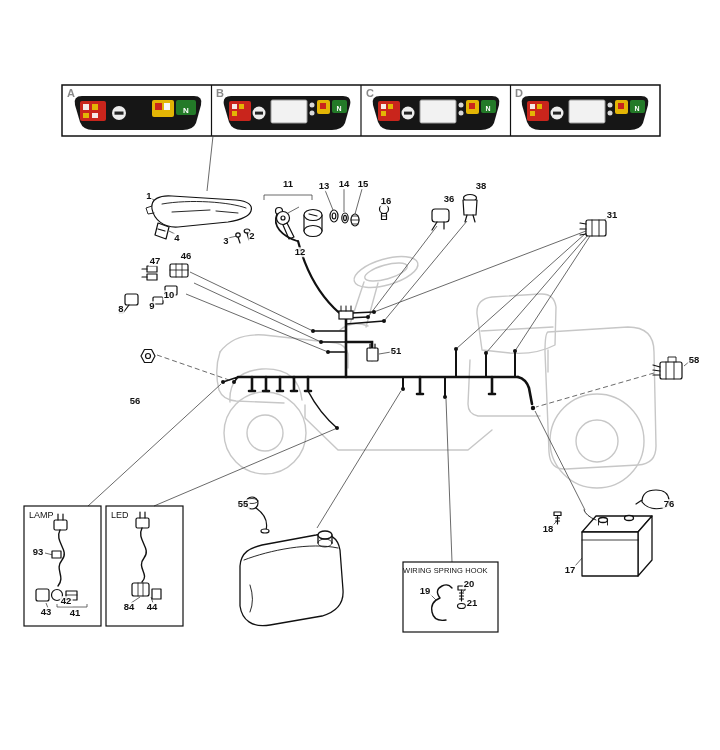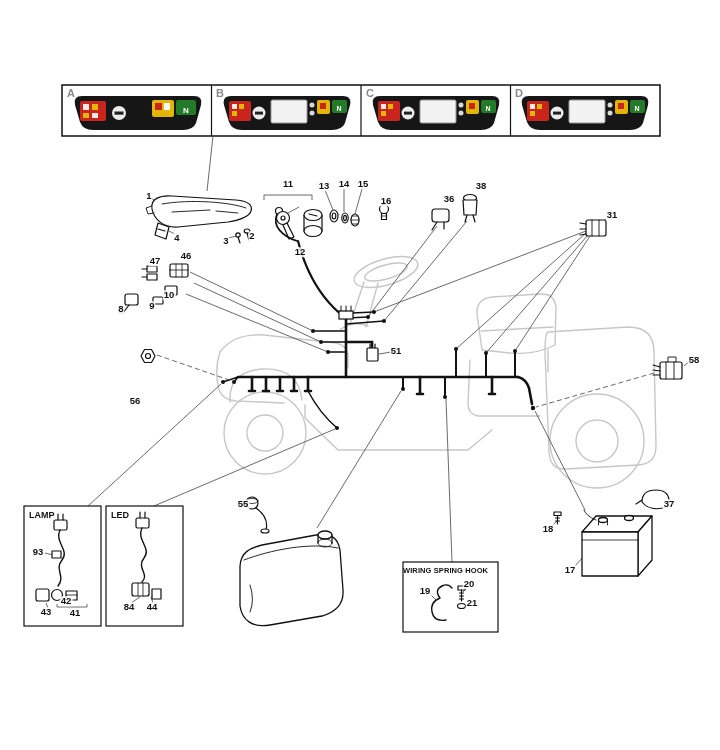--- a/index.html
+++ b/index.html
@@ -7,21 +7,21 @@
   body { width:720px; height:750px; font-family:"Liberation Sans", sans-serif; }
   .stage { position:relative; width:720px; height:750px; background:#fff; overflow:hidden; }
   svg.art { position:absolute; left:0; top:0; }
   .overlay { position:absolute; left:0; top:0; width:720px; height:750px; pointer-events:none; }
   .callout {
     position:absolute; transform:translate(-50%,-50%);
     font-size:9.5px; font-weight:bold; color:#111; line-height:1;
     background:rgba(255,255,255,.85); padding:0 1px;
   }
   .panel-letter { position:absolute; font-size:11px; font-weight:bold; color:#8a8a8a; line-height:1; }
-  .box-title { position:absolute; font-weight:bold; color:#111; line-height:1; }
+  .box-title { position:absolute; font-weight:normal; color:#111; line-height:1; }
   #lamp-title  { left:29px;  top:511px; font-size:9px; }
   #led-title   { left:111px; top:511px; font-size:9px; }
   #hook-title  { left:403px; top:567px; font-size:7.5px; letter-spacing:0.1px; }
 </style>
 </head>
 <body>
 
 <div class="stage">
 
 <svg class="art" width="720" height="750" viewBox="0 0 720 750">
@@ -388,17 +388,17 @@
         <div class="callout" style="left: 46px; top: 612px;">43</div>
         <div class="callout" style="left: 66px; top: 601px;">42</div>
         <div class="callout" style="left: 75px; top: 613px;">41</div>
         <div class="callout" style="left: 129px; top: 607px;">84</div>
         <div class="callout" style="left: 152px; top: 607px;">44</div>
         <div class="callout" style="left: 425px; top: 591px;">19</div>
         <div class="callout" style="left: 469px; top: 584px;">20</div>
         <div class="callout" style="left: 472px; top: 603px; text-align: center;">21</div>
         <div class="callout" style="left: 548px; top: 529px;">18</div>
         <div class="callout" style="left: 570px; top: 570px;">17</div>
-        <div class="callout" style="left: 669px; top: 504px;">37</div>
+        <div class="callout" style="left: 669px; top: 504px;">76</div>
       </div>
 </div>
 
 </div>
 
 </body></html>

